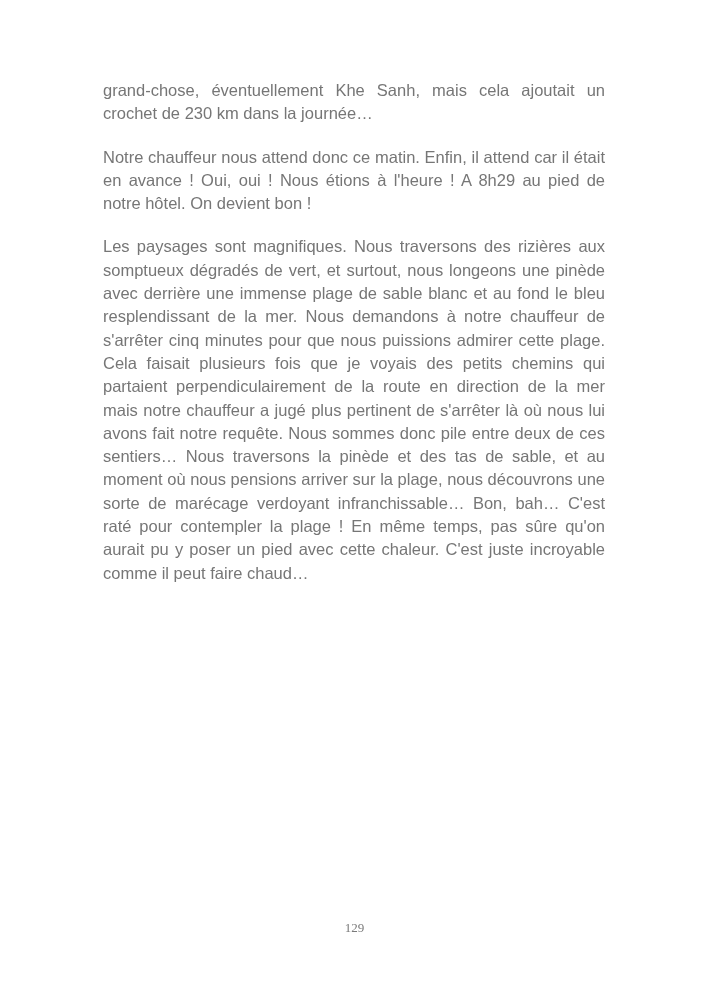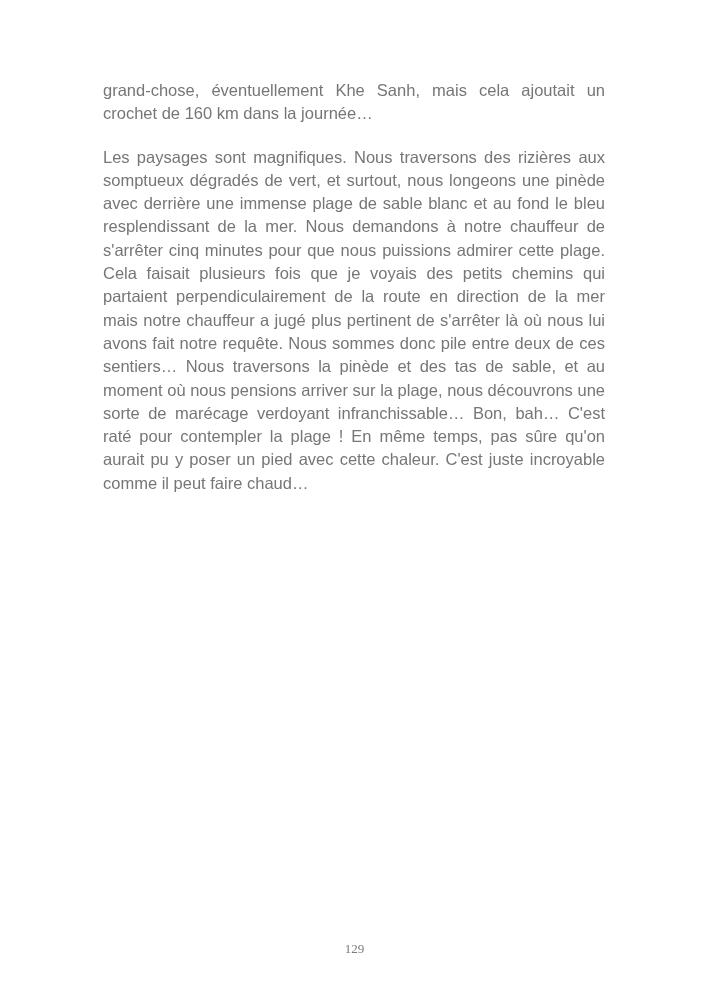--- a/index.html
+++ b/index.html
@@ -36,34 +36,35 @@
     color: #767676;
     text-align: justify;
     hyphens: none;
   }
   .para:last-child {
     margin-bottom: 12px;
   }
   .folio {
     position: absolute;
     left: 0;
-    top: 941px;
+    top: 920px;
     width: 709px;
     text-align: center;
     font-family: "Liberation Serif", serif;
     font-size: 13px;
     line-height: 15px;
     color: #7a7a7a;
   }
 </style>
 </head>
 <body>
 
 <div class="page">
 
   <div class="text-block">
-    <p class="para">grand-chose, éventuellement Khe Sanh, mais cela ajoutait un crochet de 160 km dans la journée…</p>
+    <p class="para">grand-chose, éventuellement Khe Sanh, mais cela ajoutait un crochet de 230 km dans la journée…</p>
+    <p class="para">Notre chauffeur nous attend donc ce matin. Enfin, il attend car il était en avance&nbsp;! Oui, oui&nbsp;! Nous étions à l'heure&nbsp;! A 8h29 au pied de notre hôtel. On devient bon&nbsp;!</p>
     <p class="para">Les paysages sont magnifiques. Nous traversons des rizières aux somptueux dégradés de vert, et surtout, nous longeons une pinède avec derrière une immense plage de sable blanc et au fond le bleu resplendissant de la mer. Nous demandons à notre chauffeur de s'arrêter cinq minutes pour que nous puissions admirer cette plage. Cela faisait plusieurs fois que je voyais des petits chemins qui partaient perpendiculairement de la route en direction de la mer mais notre chauffeur a jugé plus pertinent de s'arrêter là où nous lui avons fait notre requête. Nous sommes donc pile entre deux de ces sentiers… Nous traversons la pinède et des tas de sable, et au moment où nous pensions arriver sur la plage, nous découvrons une sorte de marécage verdoyant infranchissable… Bon, bah… C'est raté pour contempler la plage&nbsp;! En même temps, pas sûre qu'on aurait pu y poser un pied avec cette chaleur. C'est juste incroyable comme il peut faire chaud…</p>
   </div>
 
   <div class="folio">129</div>
 
 </div>
 
 </body></html>

